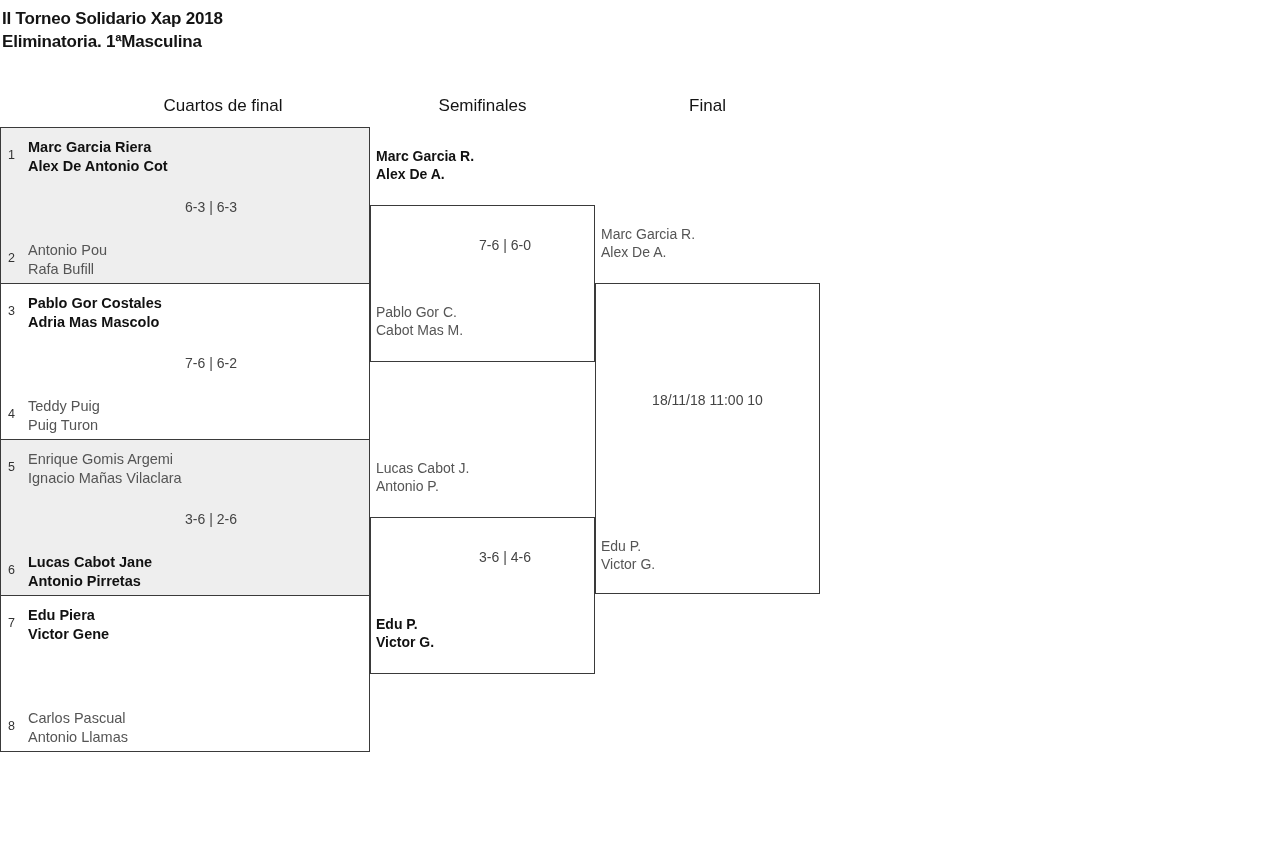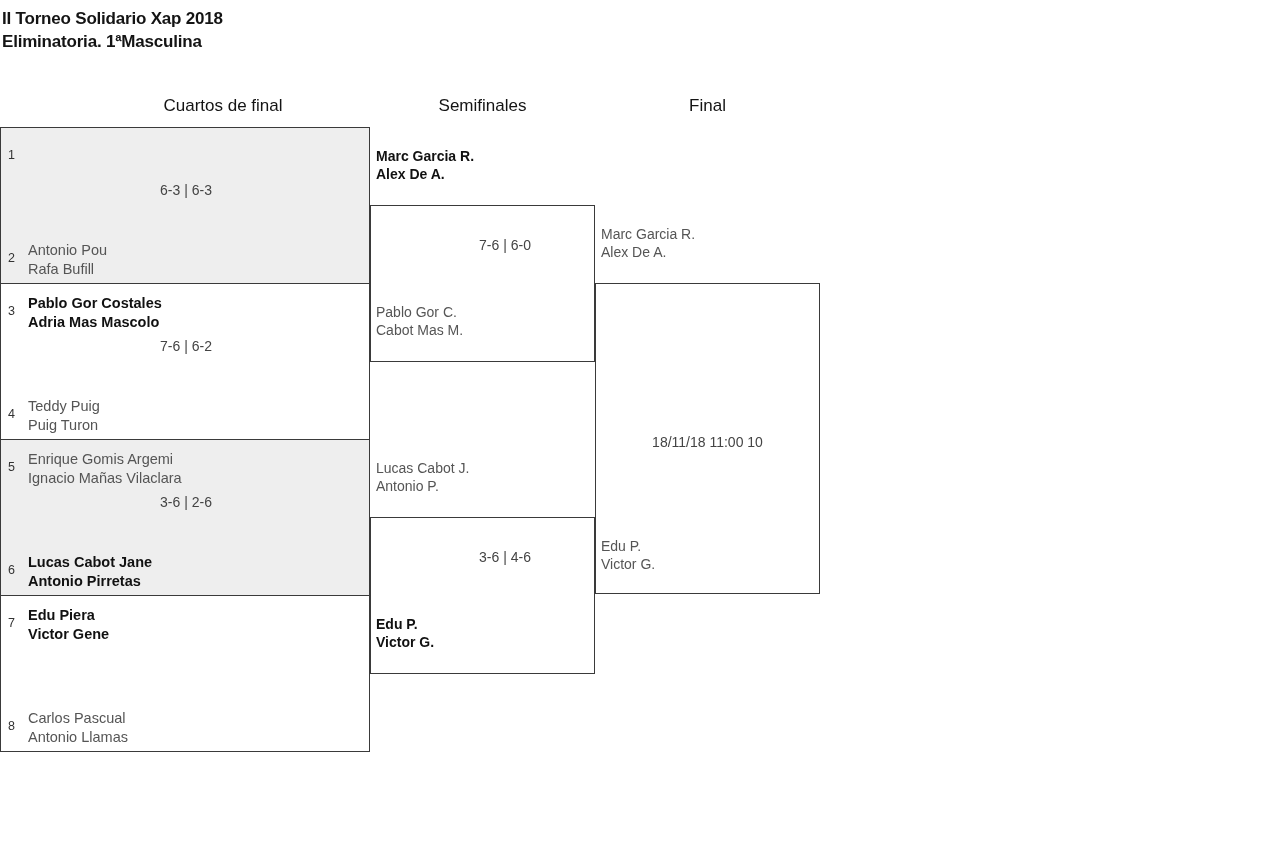--- a/index.html
+++ b/index.html
@@ -113,21 +113,21 @@
   .seed.top    { top: 20px; }
   .seed.bottom { top: 123px; }
 
   .score {
     position: absolute;
     font-size: 14px;
     color: #444444;
     white-space: nowrap;
     text-align: center;
   }
-  .r1 .score { left: 0; top: 54px; width: 370px; }
+  .r1 .score { left: 0; top: 71px; width: 370px; padding-left: 25px; }
 
   
   .r2-label {
     position: absolute;
     left: 376px;
     font-size: 14px;
     line-height: 1.28;
     white-space: nowrap;
   }
   .r2-label .nm { display: block; }
@@ -154,21 +154,20 @@
   .r3-label.loser  .nm { color: #555555; font-weight: normal; }
   .r3-info {
     position: absolute;
     left: 595px;
     top: 392px;
     width: 225px;
     font-size: 14px;
     color: #444444;
     text-align: center;
     white-space: nowrap;
-    margin-top: 42px;
   }
 </style>
 </head>
 <body>
 
 <div class="page-header">
   <div class="title-block">
     <span class="title-line">II Torneo Solidario Xap 2018</span>
     <span class="title-line">Eliminatoria. 1ªMasculina</span>
   </div>
@@ -176,20 +175,24 @@
 </div>
 
 <div class="round-head rh-qf">Cuartos de final</div>
 <div class="round-head rh-sf">Semifinales</div>
 <div class="round-head rh-f">Final</div>
 
 <div class="bracket">
 
   <div class="match m-r1 m-r1-1 r1 shaded">
     <span class="seed top">1</span>
+    <div class="team top winner">
+      <span class="nm">Marc Garcia Riera</span>
+      <span class="nm">Alex De Antonio Cot</span>
+    </div>
     <span class="score">6-3 | 6-3</span>
     <span class="seed bottom">2</span>
     <div class="team bottom loser">
       <span class="nm">Antonio Pou</span>
       <span class="nm">Rafa Bufill</span>
     </div>
   </div>
 
   <div class="match m-r1 m-r1-2 r1">
     <span class="seed top">3</span>

